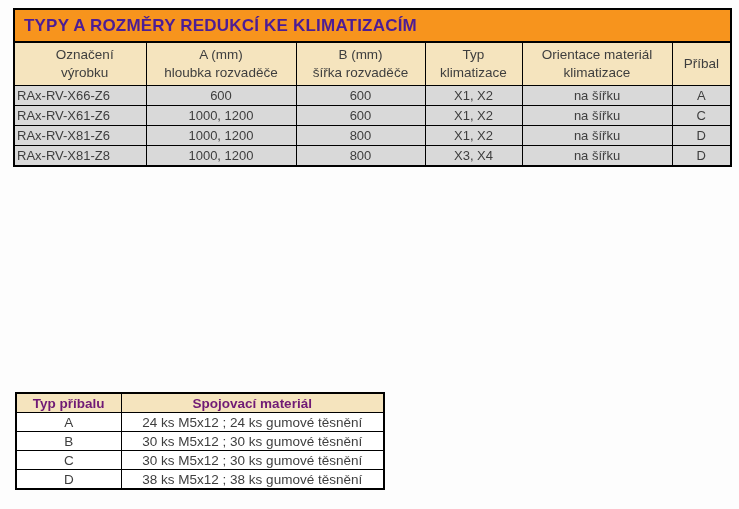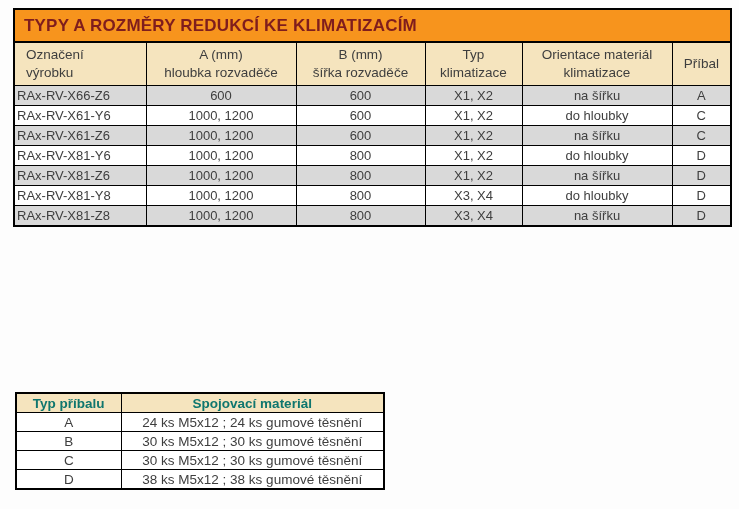--- a/index.html
+++ b/index.html
@@ -25,42 +25,42 @@
   
   .main-table {
     position: absolute;
     left: 13px;
     top: 8px;
     width: 717px;
     border: 2px solid #000000;
   }
   .main-table .title-cell {
     background: #f7941d;
-    color: #7f1d1d;
+    color: #4c1d95;
     font-weight: bold;
     font-size: 17px;
     letter-spacing: 0.2px;
     text-align: left;
     height: 31px;
     padding: 0 0 0 9px;
     border-bottom: 2px solid #000000;
   }
   .main-table th {
     background: #f5e4be;
     font-weight: normal;
     font-size: 13.5px;
     line-height: 1.35;
     white-space: pre-line;
     height: 42px;
     text-align: center;
     vertical-align: middle;
     padding: 0 2px;
   }
   .main-table th.col-product {
-    text-align: left;
+    text-align: center;
     padding-left: 11px;
   }
   .main-table td {
     font-size: 13px;
     height: 19px;
     text-align: center;
     vertical-align: middle;
     padding: 0 2px;
   }
   .main-table tbody td:first-child {
@@ -72,21 +72,21 @@
   
   .acc-table {
     position: absolute;
     left: 15px;
     top: 392px;
     width: 368px;
     border: 2px solid #000000;
   }
   .acc-table th {
     background: #f5e4be;
-    color: #0f766e;
+    color: #701a75;
     font-weight: bold;
     font-size: 13.5px;
     height: 18px;
     text-align: center;
     vertical-align: middle;
     padding: 0 2px;
   }
   .acc-table td {
     font-size: 13.5px;
     height: 18px;
@@ -128,58 +128,34 @@
   </thead>
   <tbody id="main-body">
       <tr class="alt">
         <td>RAx-RV-X66-Z6</td>
         <td>600</td>
         <td>600</td>
         <td>X1, X2</td>
         <td>na šířku</td>
         <td>A</td>
       </tr>
-      <tr>
-        <td>RAx-RV-X61-Y6</td>
-        <td>1000, 1200</td>
-        <td>600</td>
-        <td>X1, X2</td>
-        <td>do hloubky</td>
-        <td>C</td>
-      </tr>
       <tr class="alt">
         <td>RAx-RV-X61-Z6</td>
         <td>1000, 1200</td>
         <td>600</td>
         <td>X1, X2</td>
         <td>na šířku</td>
         <td>C</td>
       </tr>
-      <tr>
-        <td>RAx-RV-X81-Y6</td>
-        <td>1000, 1200</td>
-        <td>800</td>
-        <td>X1, X2</td>
-        <td>do hloubky</td>
-        <td>D</td>
-      </tr>
       <tr class="alt">
         <td>RAx-RV-X81-Z6</td>
         <td>1000, 1200</td>
         <td>800</td>
         <td>X1, X2</td>
         <td>na šířku</td>
-        <td>D</td>
-      </tr>
-      <tr>
-        <td>RAx-RV-X81-Y8</td>
-        <td>1000, 1200</td>
-        <td>800</td>
-        <td>X3, X4</td>
-        <td>do hloubky</td>
         <td>D</td>
       </tr>
       <tr class="alt">
         <td>RAx-RV-X81-Z8</td>
         <td>1000, 1200</td>
         <td>800</td>
         <td>X3, X4</td>
         <td>na šířku</td>
         <td>D</td>
       </tr>

